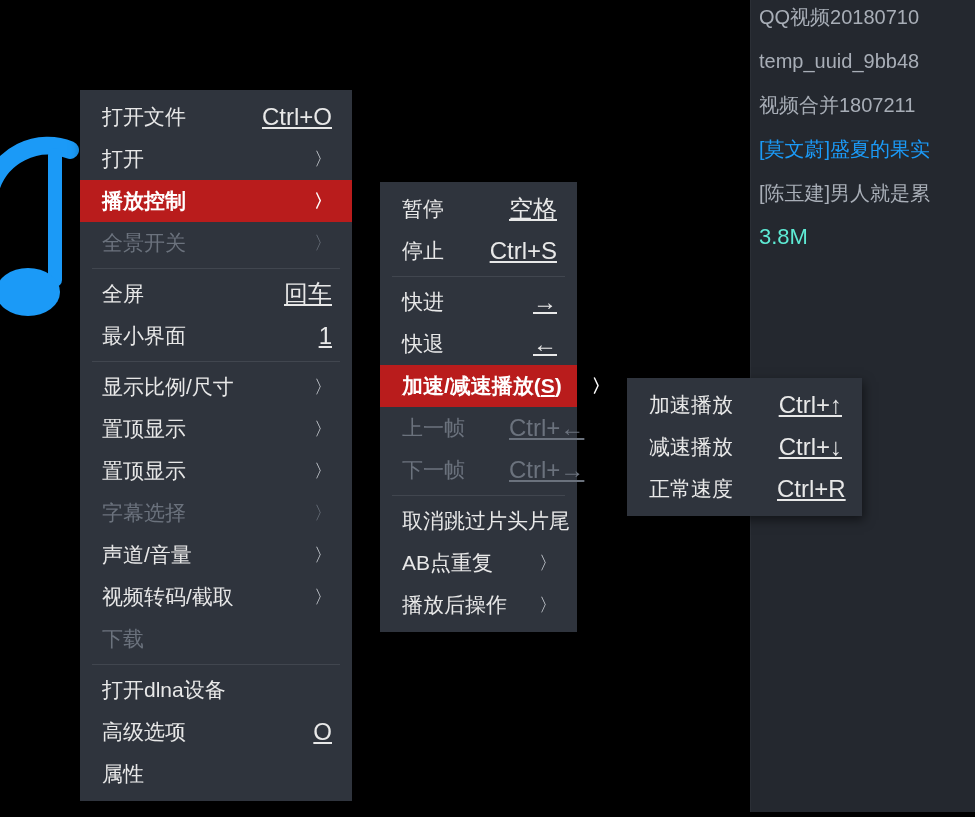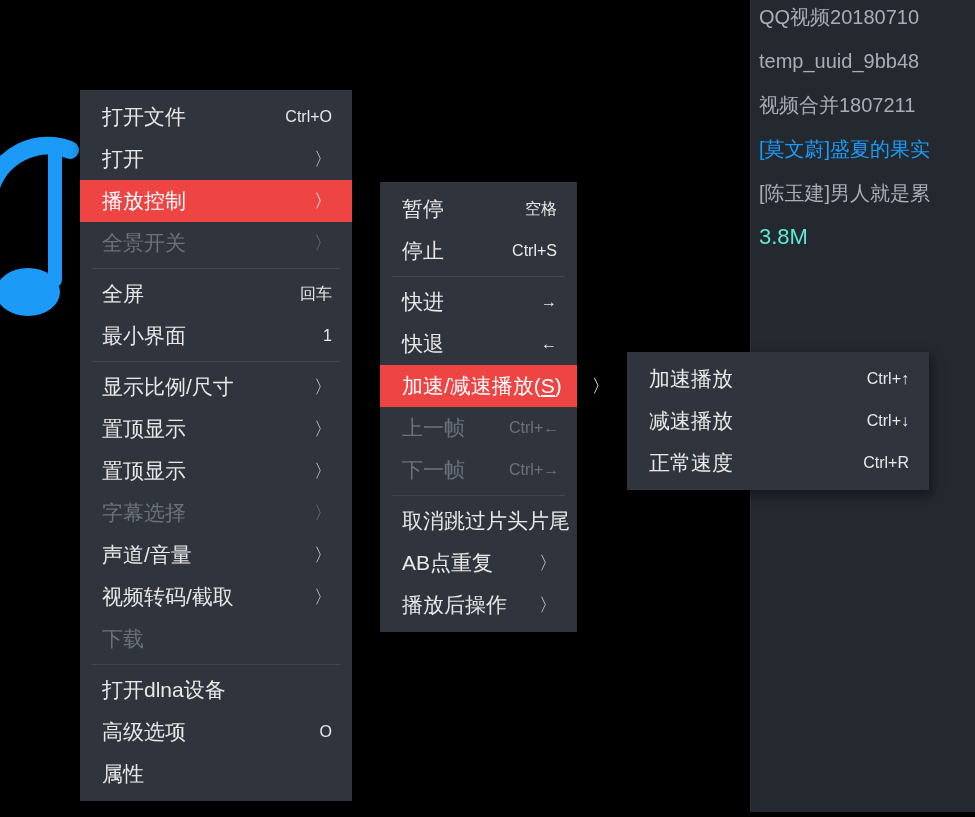--- a/index.html
+++ b/index.html
@@ -59,52 +59,54 @@
     padding: 0 20px 0 22px;
     color: #e8e8e8;
     font-size: 21px;
     white-space: nowrap;
     cursor: default;
   }
   .menu-item .lbl { flex: 0 0 auto; }
   .menu-item .shortcut {
     flex: 0 0 auto;
     margin-left: 44px;
-    font-size: 16px;
+    font-size: 24px;
     color: #e8e8e8;
     font-family: Arial, sans-serif;
+    text-decoration: underline;
   }
   .menu-item .chevron {
     flex: 0 0 auto;
     margin-left: 30px;
     font-size: 18px;
     color: #cfd3d9;
   }
   .menu-item.disabled .lbl,
   .menu-item.disabled .shortcut,
   .menu-item.disabled .chevron { color: #6b727d; }
   .menu-item.highlight {
-    background: #ef4444;
+    background: #b91c1c;
     color: #fff;
+    font-weight: bold;
   }
   .menu-item.highlight .lbl,
   .menu-item.highlight .shortcut,
   .menu-item.highlight .chevron { color: #fff; }
   .menu-divider {
     height: 1px;
     background: #41464f;
     margin: 4px 12px;
   }
 
   .underline { text-decoration: underline; }
 
   
   #menu1 { left: 80px;  top: 90px;  width: 272px; }
   #menu2 { left: 380px; top: 182px; width: 197px; }
-  #menu3 { left: 627px; top: 352px; width: 302px; }
+  #menu3 { left: 627px; top: 378px; width: 235px; }
 </style>
 </head>
 <body>
 
 <svg class="music-icon" width="120" height="260" viewBox="0 0 120 260">
   <path d="M 20 120 A 60 60 0 0 1 100 80" fill="none" stroke="#1b9af7" stroke-width="18" stroke-linecap="round"></path>
   <path d="M 85 85 L 85 210" stroke="#1b9af7" stroke-width="14" stroke-linecap="round"></path>
   <ellipse cx="58" cy="222" rx="32" ry="24" fill="#1b9af7"></ellipse>
 </svg>
 

